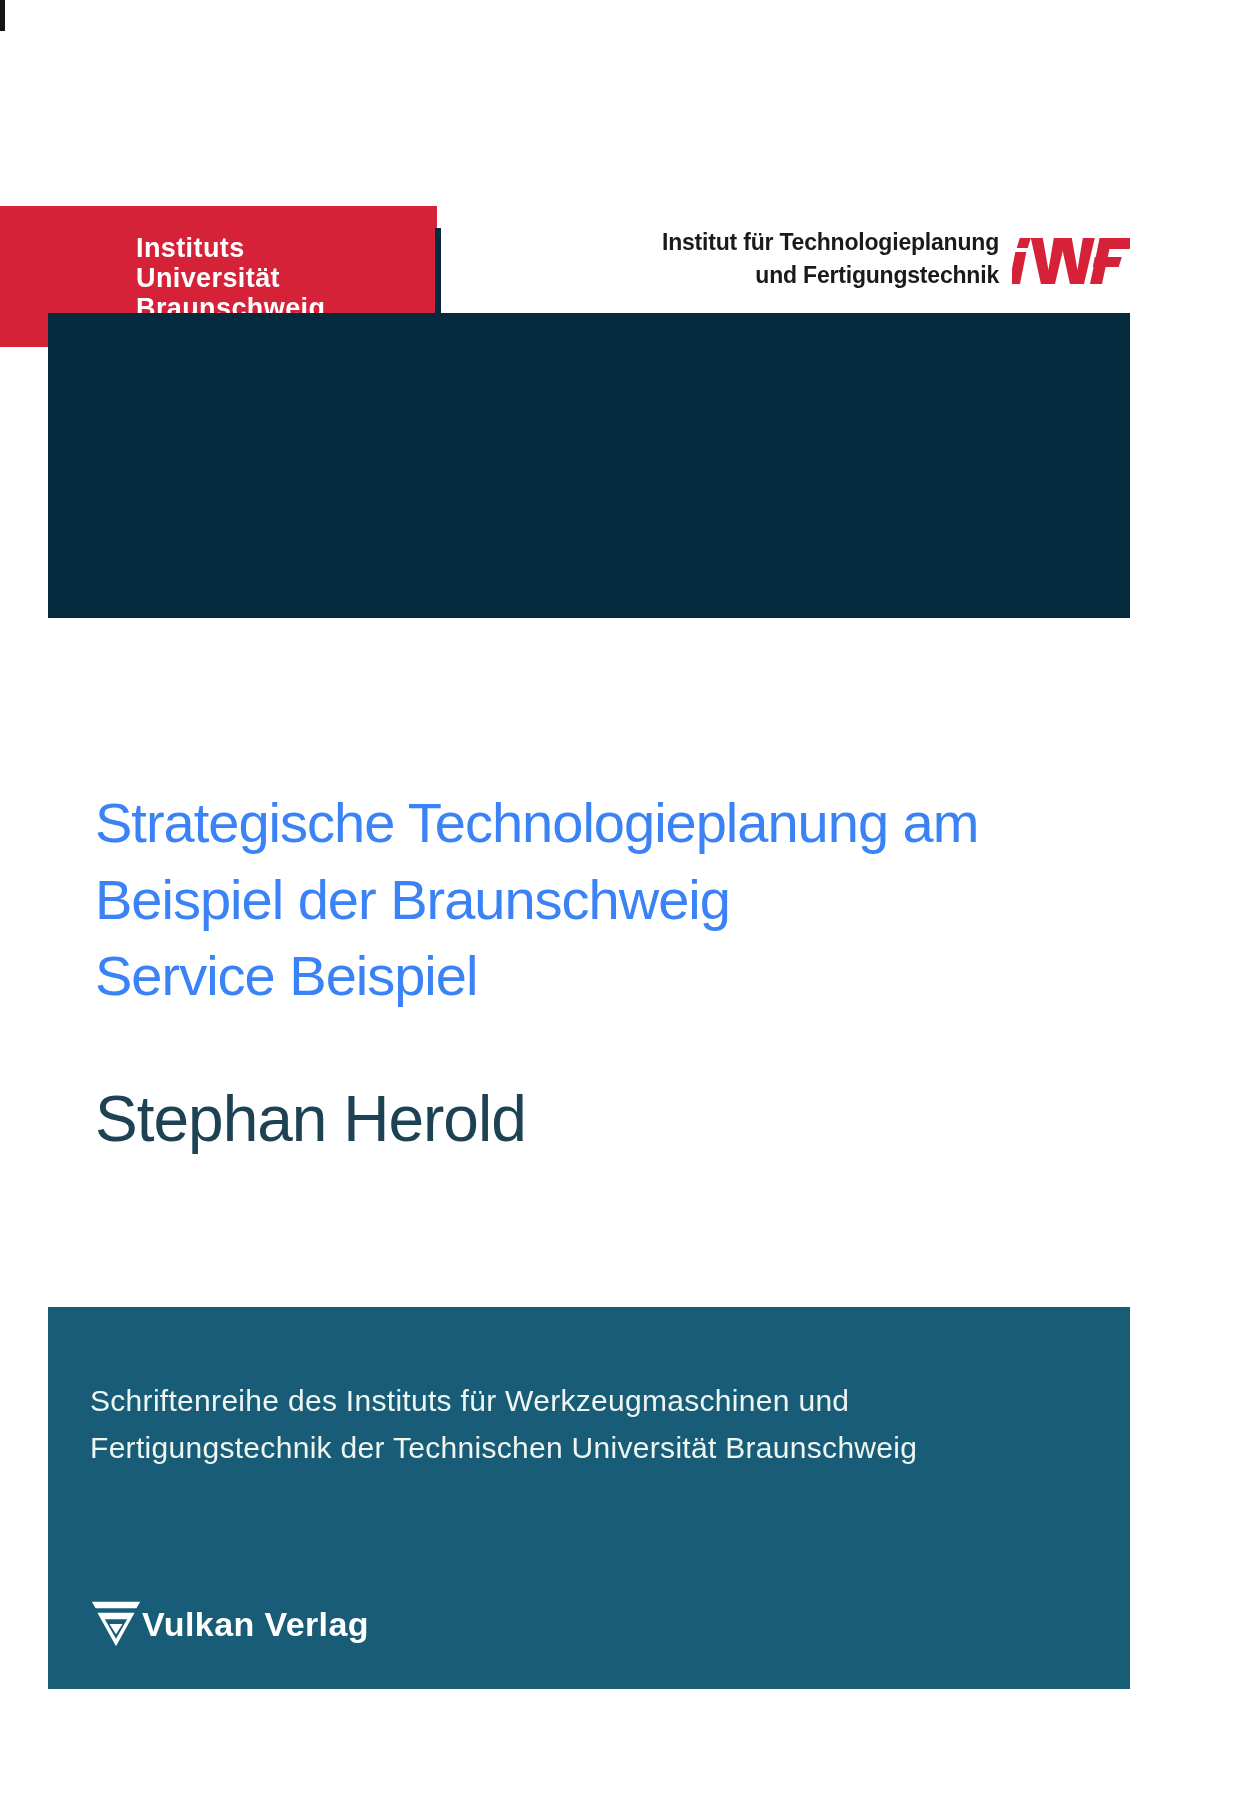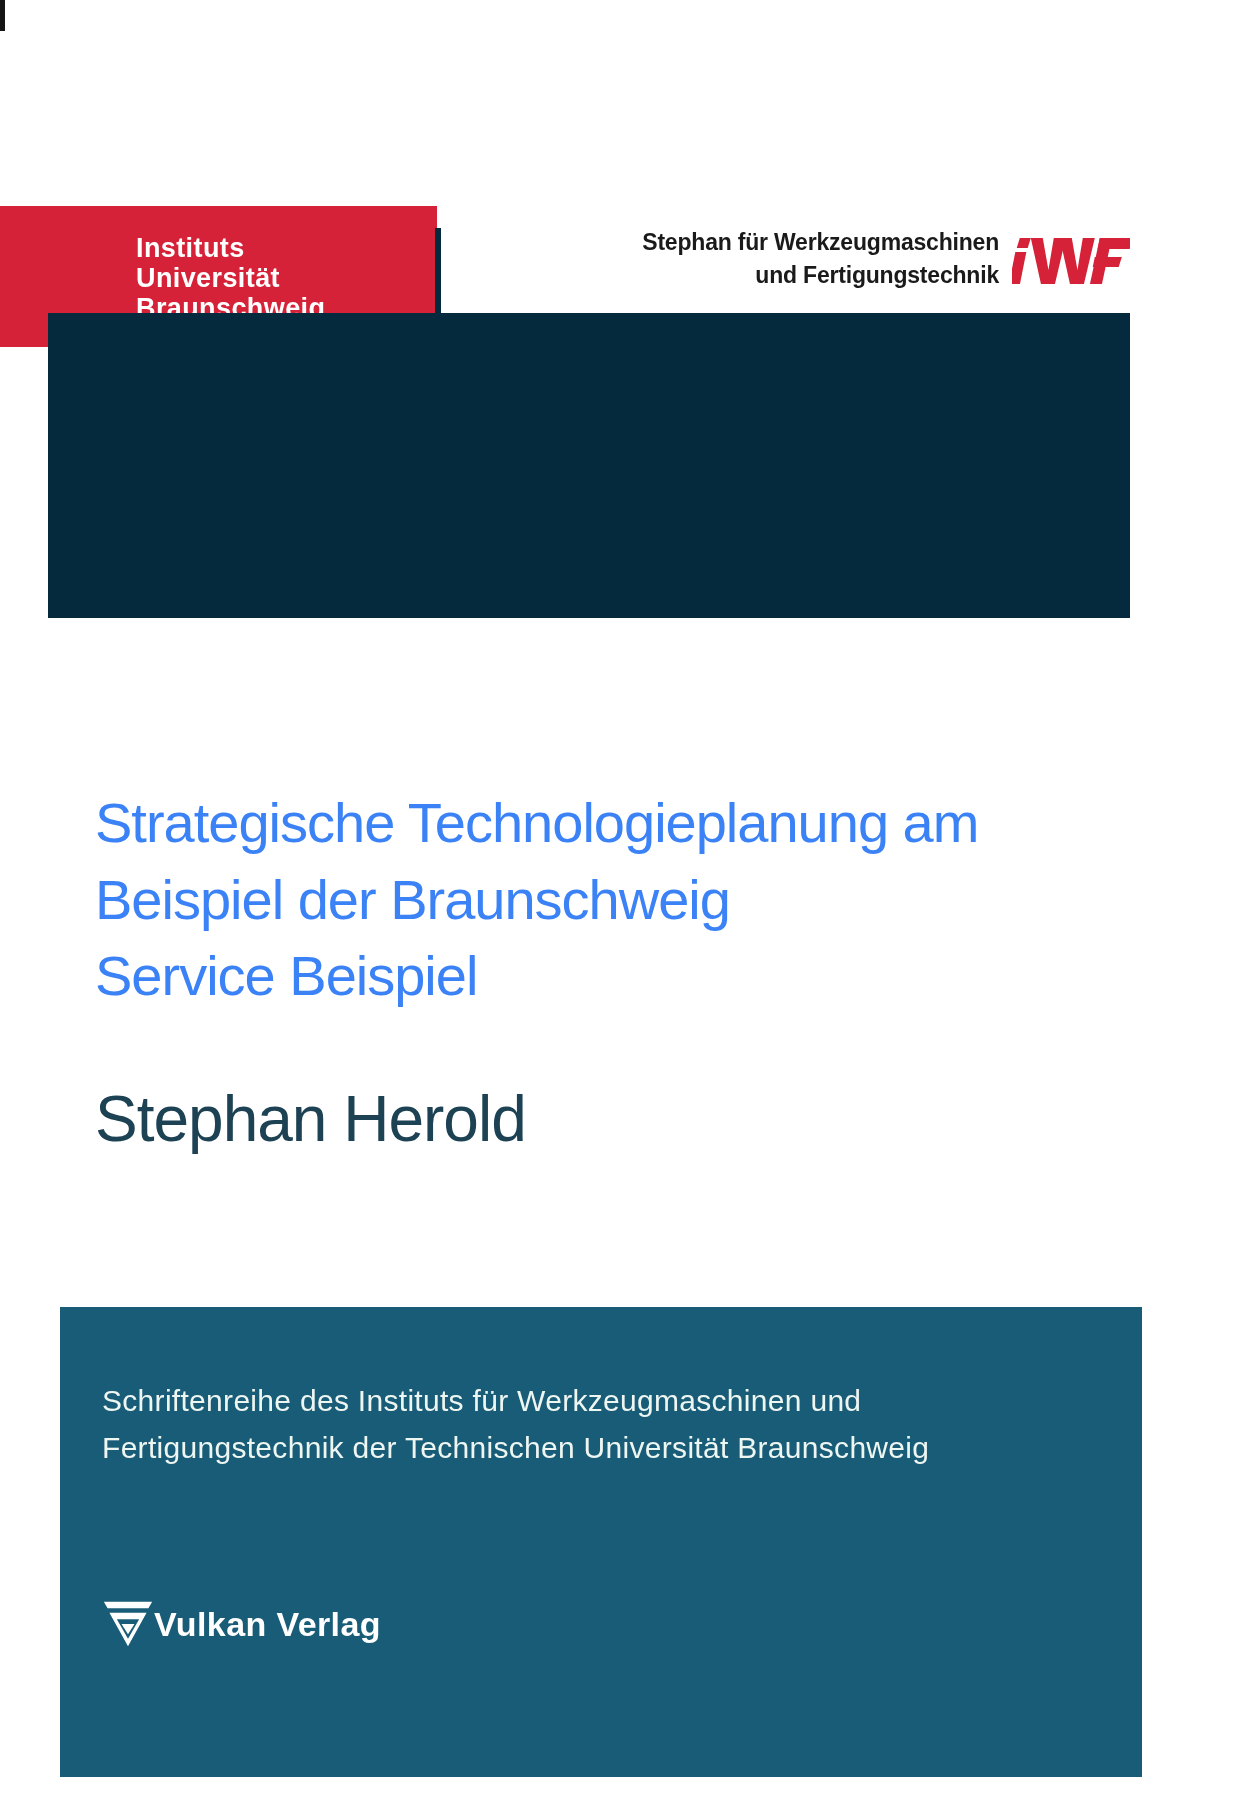--- a/index.html
+++ b/index.html
@@ -39,21 +39,21 @@
   .title-block {
     left:95px; top:785px; font-size:56px; line-height:76.5px;
     letter-spacing:-1px; font-weight:normal; white-space:nowrap;
   }
   .author {
     left:95px; top:1081px; font-size:64px; line-height:76px;
     letter-spacing:-1px; white-space:nowrap;
   }
 
   
-  .band { left:60px; top:1307px; width:1082px; height:470px; }
+  .band { left:48px; top:1307px; width:1082px; height:382px; }
   .series {
     position:absolute; left:42px; top:70px;
     font-size:30px; line-height:47px; letter-spacing:0.3px; white-space:nowrap;
   }
   .publisher-row {
     position:absolute; left:42px; top:292px;
     display:flex; align-items:center; gap:0;
   }
   .pub-name {
     color:#ffffff; font-size:34px; font-weight:bold; letter-spacing:0.4px;
@@ -98,21 +98,21 @@
     <div class="abs uni-name" style="left:136px; top:27px;">
       <div>Instituts</div>
       <div>Universität</div>
       <div>Braunschweig</div>
     </div>
   </div>
 
   <div class="abs banner-edge" style="background-color: rgb(5, 42, 61);"></div>
 
   <div class="abs inst-text" style="color: rgb(26, 26, 26);">
-    <div>Stephan für Werkzeugmaschinen</div>
+    <div>Institut für Technologieplanung</div>
     <div>und Fertigungstechnik</div>
   </div>
 
   <svg class="abs iwf-logo" viewBox="0 0 118 52">
     <g transform="skewX(-6) translate(4,0)" fill="#d62238">
 
       <polygon points="4,2 15,2 13,12 2,12"></polygon>
       <polygon points="1,16 12,16 9,48 -2,48"></polygon>
 
       <polygon points="15,2 27,2 36,34 38,2 50,2 44,48 30,48"></polygon>

